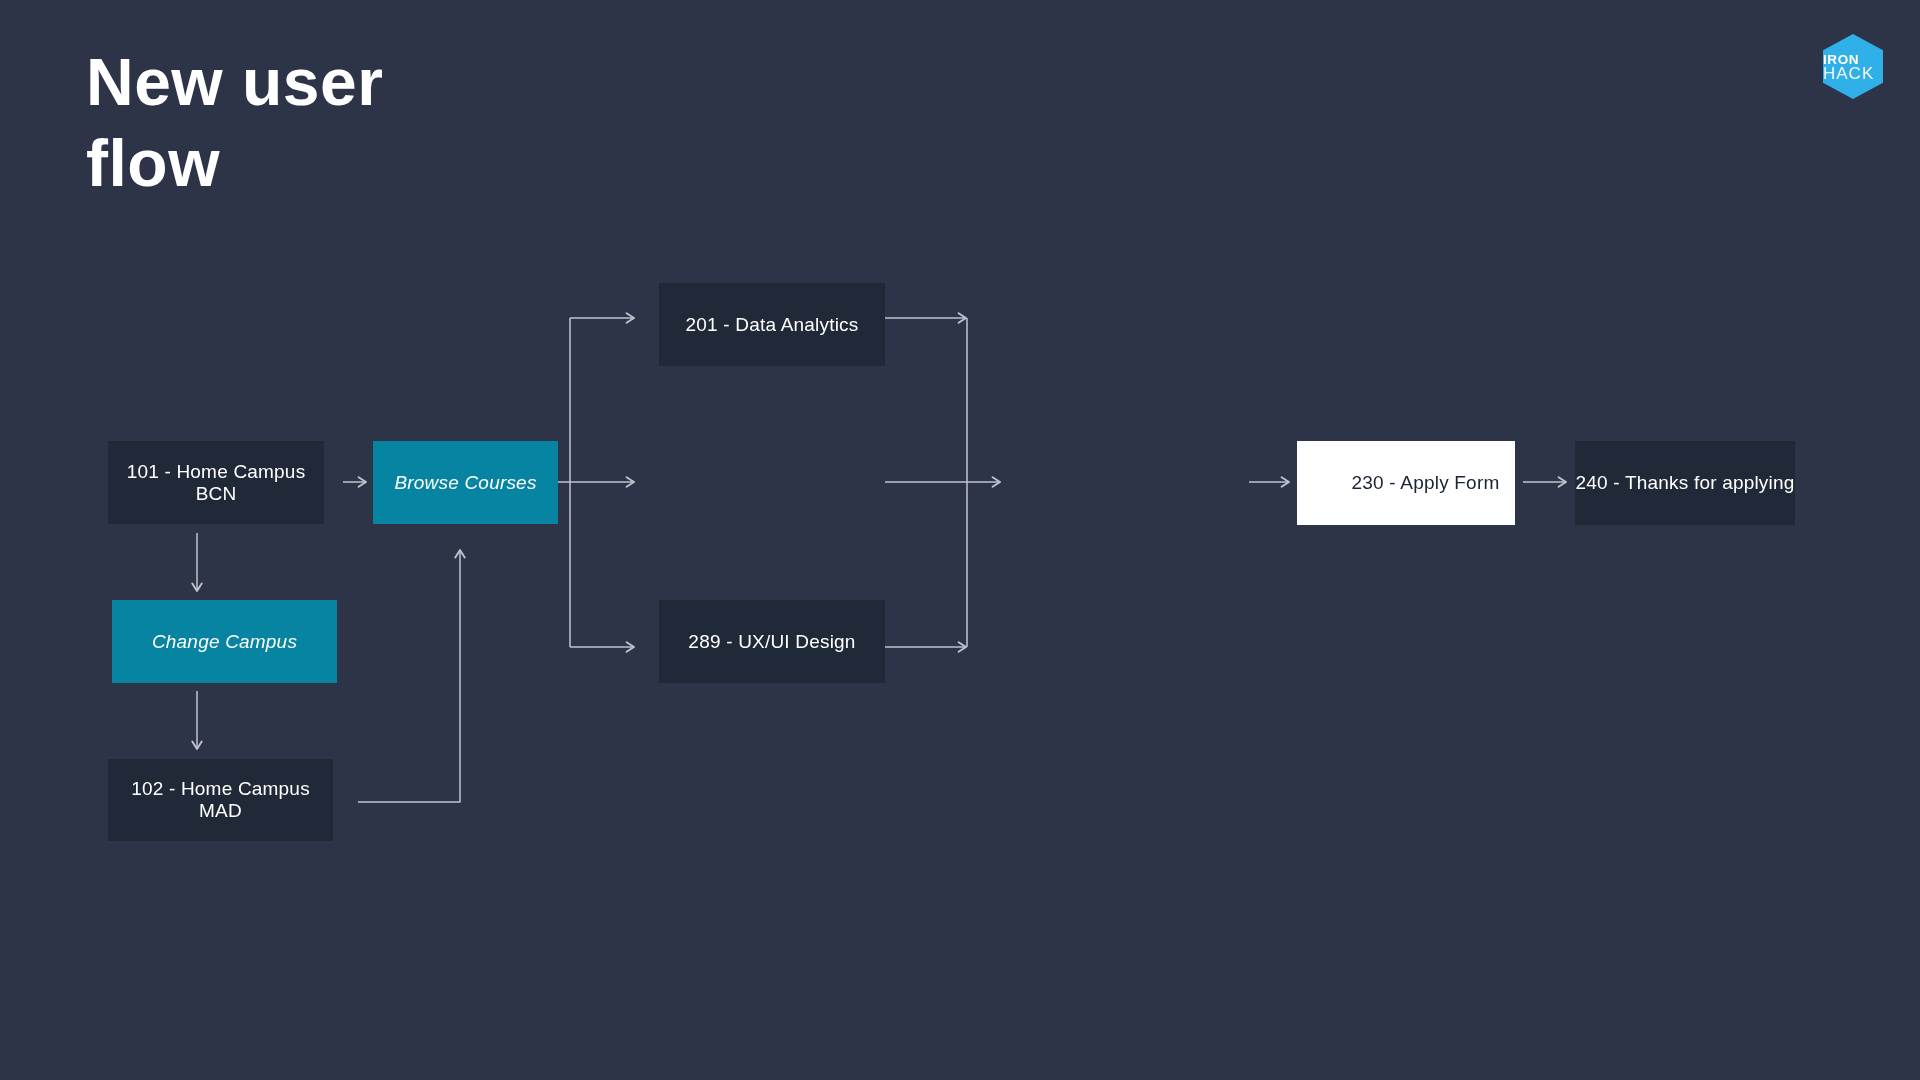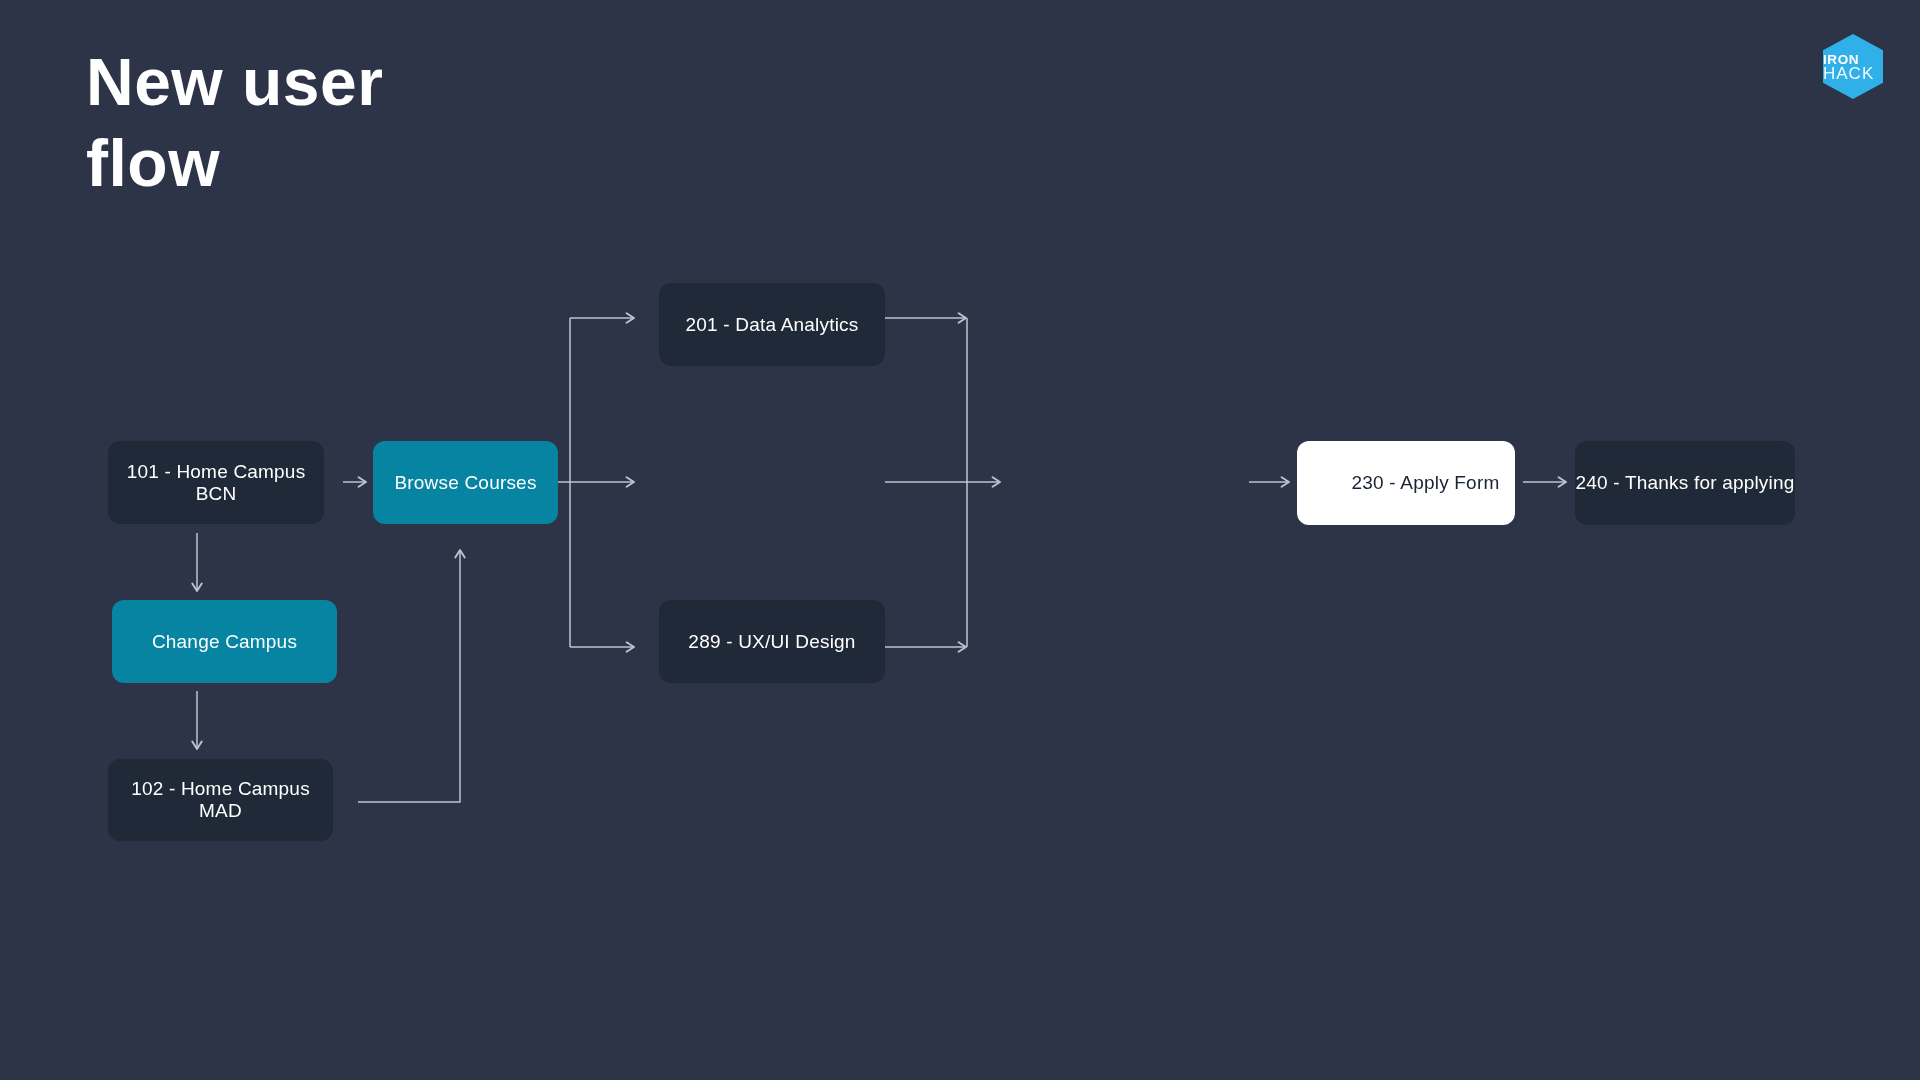--- a/index.html
+++ b/index.html
@@ -58,24 +58,24 @@
     stroke-linejoin: round;
   }
   .node {
     position: absolute;
     display: flex;
     align-items: center;
     justify-content: center;
     text-align: center;
     font-size: 19px;
     letter-spacing: 0.2px;
-    border-radius: 12px;
+    border-radius: 0;
   }
   .node.dark  { background: var(--node-dark);  color: var(--text-light); }
-  .node.teal  { background: var(--node-teal);  color: var(--text-light); }
+  .node.teal  { background: var(--node-teal);  color: var(--text-light); font-style: italic; }
   .node.white { background: var(--node-white); color: var(--text-dark); padding-left: 39px; }
   .logo {
     position: absolute;
     left: 1823px;
     top: 34px;
   }
   .hex {
     width: 60px;
     height: 65px;
     background: var(--logo-blue);

